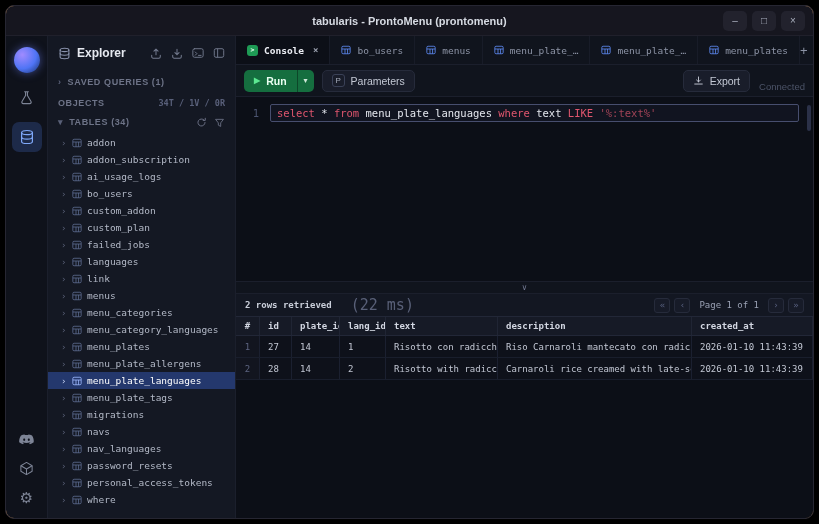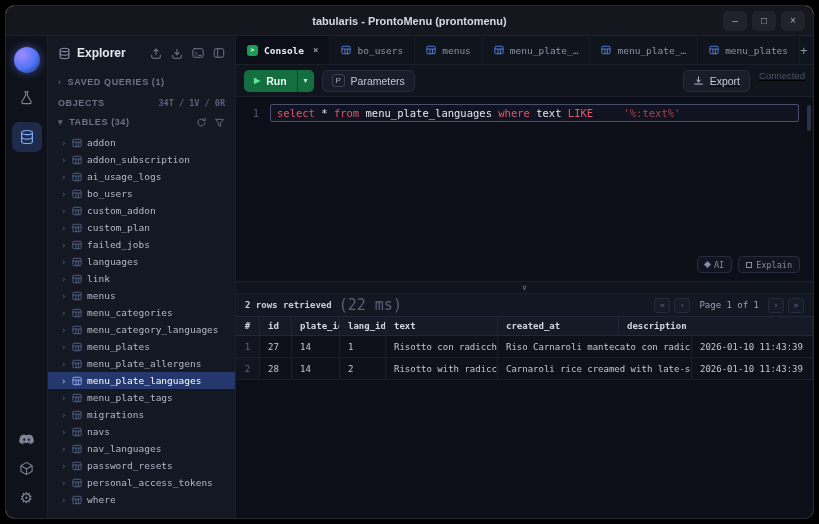--- a/index.html
+++ b/index.html
@@ -76,46 +76,46 @@
   .runbtn { display:flex; height:22px; border-radius:5px; overflow:hidden; }
   .run-main { background:#156e3f; color:#eafff2; display:flex; align-items:center; gap:6px;
     padding:0 10px; font-size:10.5px; font-weight:bold; }
   .run-play { color:#5ce992; font-size:8px; }
   .run-caret { background:#156e3f; border-left:1px solid rgba(0,0,0,.35); width:17px;
     display:flex; align-items:center; justify-content:center; color:#cfe9d9; font-size:8px; }
   .chipbtn { height:22px; display:flex; align-items:center; gap:6px; padding:0 9px;
     background:#191d2a; border:1px solid #262b3b; border-radius:5px; color:#c3c8d4; font-size:10.5px; }
   .pbadge { width:13px; height:13px; border:1px solid #3a4157; border-radius:3px; font-size:8px;
     color:#a7adbb; display:flex; align-items:center; justify-content:center; }
-  .tb-right { margin-left:auto; display:flex; align-items:flex-start; gap:9px;text-decoration:underline; }
+  .tb-right { margin-left:auto; display:flex; align-items:flex-end; gap:9px; }
   .status-connected { font-size:9.5px; color:#4c5468; }
   
   .editor { flex:0 0 184px; position:relative; display:flex; padding-top:7px;
     background:#0c0f17; font-family:"DejaVu Sans Mono", monospace; }
   .gutter { width:34px; flex:0 0 34px; text-align:right; padding-right:11px; padding-top:3px;
     color:#4c5470; font-size:10.5px; }
   .code { flex:1; margin-right:14px; min-width:0; }
   .stmt { display:block; border:1px solid #474e6e; background:rgba(90,100,150,.07);
     border-radius:2px; padding:2px 6px; font-size:10.5px; white-space:nowrap; overflow:hidden; }
-  .tk-kw { color:#e0566e; } .tk-id { color:#e4e7ee; } .tk-plain { color:#e4e7ee; } .tk-str { color:#a34457;margin-left:24px; }
+  .tk-kw { color:#e0566e; } .tk-id { color:#e4e7ee; } .tk-plain { color:#e4e7ee; } .tk-str { color:#a34457; }
   .editor-actions { position:absolute; right:13px; bottom:8px; display:flex; gap:6px; }
   .mini-chip { height:17px; padding:0 7px; border:1px solid #272c3d; background:#12151f; border-radius:4px;
     color:#868da2; font-size:8.5px; display:flex; align-items:center; gap:4px;
     font-family:"DejaVu Sans Mono", monospace; }
   .chip-ico-diamond { width:5px; height:5px; background:#868da2; transform:rotate(45deg); }
   .chip-ico-square { width:6px; height:6px; border:1px solid #868da2; }
   .edit-scrollthumb { position:absolute; right:2px; top:8px; width:4px; height:26px;
     background:#2b3148; border-radius:2px; }
   
   .splitter { flex:0 0 13px; background:#10141d; border-top:1px solid #1b1f2c; border-bottom:1px solid #1b1f2c;
     display:flex; align-items:center; justify-content:center; color:#717891; font-size:8px;
     font-family:"DejaVu Sans", sans-serif; }
   
   .rtoolbar { flex:0 0 22px; background:#131722; display:flex; align-items:center; padding:0 9px;
-    font-family:"DejaVu Sans Mono", monospace; }
+    font-family:"DejaVu Sans Mono", monospace;gap:12px; }
   .rstatus { font-size:9px; color:#c9ced9; font-weight:bold; }
   .rtiming { font-size:15px; color:#596078; margin-left:7px; }
   .pager { margin-left:auto; display:flex; align-items:center; gap:4px; }
   .pgbtn { width:16px; height:15px; background:#171b28; border:1px solid #262b3b; border-radius:3px;
     color:#596180; font-size:9px; display:flex; align-items:center; justify-content:center; }
   .pglabel { font-size:9px; color:#9aa1b4; margin:0 5px; }
   .rheader { flex:0 0 20px; background:#161a26; border-top:1px solid #222737; border-bottom:1px solid #222737;
     display:flex; font-family:"DejaVu Sans Mono", monospace; }
   .hcell { font-size:9px; font-weight:bold; color:#d3d7e2; display:flex; align-items:center;
     padding-left:8px; border-right:1px solid #202534; overflow:hidden; white-space:nowrap; }
@@ -613,30 +613,20 @@
           </div>
           <span class="status-connected">Connected</span>
         </div>
       </div>
 
       <div class="editor">
         <div class="gutter">1</div>
         <div class="code">
           <span class="stmt"><span class="tk-kw">select</span><span class="tk-plain"> * </span><span class="tk-kw">from</span><span class="tk-id"> menu_plate_languages </span><span class="tk-kw">where</span><span class="tk-id"> text </span><span class="tk-kw">LIKE</span><span class="tk-plain"> </span><span class="tk-str">'%:text%'</span></span>
         </div>
-        <div class="editor-actions">
-          <div class="mini-chip">
-            <span class="chip-ico-diamond"></span>
-            <span>AI</span>
-          </div>
-          <div class="mini-chip">
-            <span class="chip-ico-square"></span>
-            <span>Explain</span>
-          </div>
-        </div>
         <div class="edit-scrollthumb"></div>
       </div>
 
       <div class="splitter">
         <span>∨</span>
       </div>
 
       <div class="rtoolbar">
         <span class="rstatus">2 rows retrieved</span>
         <span class="rtiming">(22 ms)</span>
@@ -656,22 +646,22 @@
             </div>
         </div>
       </div>
 
       <div class="rheader">
           <div class="hcell first" style="flex: 0 0 24px; width: 24px;">#</div>
           <div class="hcell" style="flex: 0 0 32px; width: 32px;">id</div>
           <div class="hcell" style="flex: 0 0 48px; width: 48px;">plate_id</div>
           <div class="hcell" style="flex: 0 0 46px; width: 46px;">lang_id</div>
           <div class="hcell" style="flex: 0 0 112px; width: 112px;">text</div>
+          <div class="hcell" style="flex: 0 0 194px; width: 194px;">description</div>
           <div class="hcell" style="flex: 1 1 0%;">created_at</div>
-          <div class="hcell" style="flex: 0 0 194px; width: 194px;">description</div>
         </div>
       <div>
           <div class="rrow">
             <div class="ccell rownum" style="flex: 0 0 24px; width: 24px;">1</div>
             <div class="ccell" style="flex: 0 0 32px; width: 32px;">27</div>
             <div class="ccell" style="flex: 0 0 48px; width: 48px;">14</div>
             <div class="ccell" style="flex: 0 0 46px; width: 46px;">1</div>
             <div class="ccell" style="flex: 0 0 112px; width: 112px;">Risotto con radicchio</div>
             <div class="ccell" style="flex: 0 0 194px; width: 194px;">Riso Carnaroli mantecato con radicc…</div>
             <div class="ccell" style="flex: 1 1 0%;">2026-01-10 11:43:39</div>

